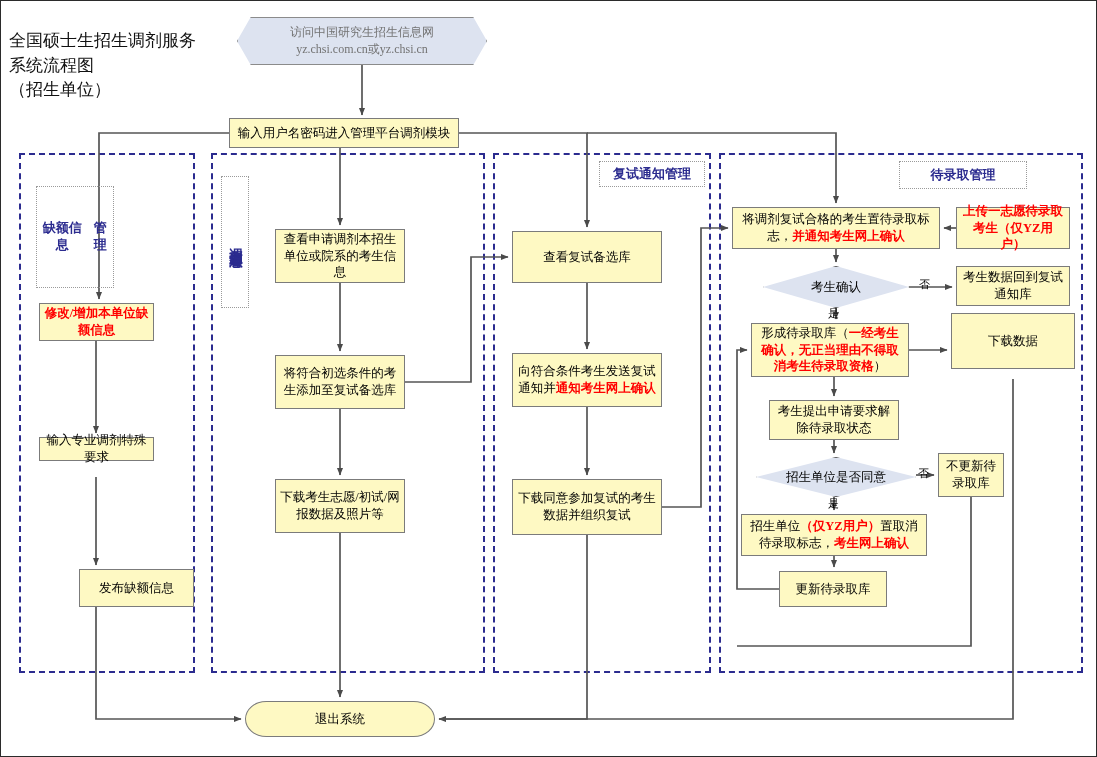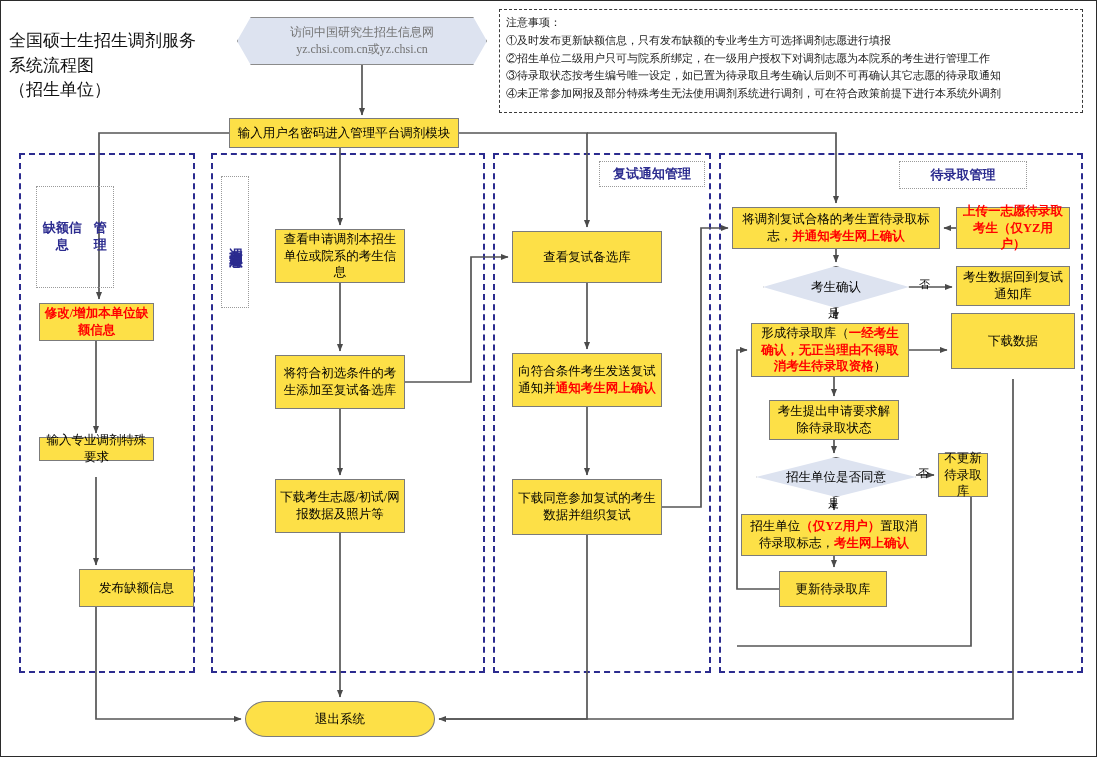--- a/index.html
+++ b/index.html
@@ -2,21 +2,21 @@
 <html><head>
 <meta charset="utf-8">
 <style>
   html,body{margin:0;padding:0;background:#ffffff;}
   body{font-family:"Liberation Serif","DejaVu Serif",serif;}
   #page{position:relative;width:1097px;height:757px;background:#fff;
         border:1px solid #2b2b2b;box-sizing:border-box;overflow:hidden;}
 
   
   .node{position:absolute;box-sizing:border-box;display:flex;align-items:center;
-        justify-content:center;text-align:center;background:#fde047;
+        justify-content:center;text-align:center;background:#fef9c3;
         border:1px solid #7b7b7b;color:#000;font-size:12.5px;line-height:1.35;
         padding:2px 4px;z-index:6;}
   .node .rd{color:#ff0000;font-weight:bold;}
   .node.allred{color:#ff0000;font-weight:bold;}
 
   
   .hex{position:absolute;z-index:6;}
   .hex .hx-body{position:absolute;inset:0;background:#dde3f0;border:1px solid #8b8b8b;
       clip-path:polygon(5.5% 0,94.5% 0,100% 50%,94.5% 100%,5.5% 100%,0 50%);}
   .hex .hx-txt{position:absolute;inset:0;display:flex;flex-direction:column;
@@ -56,27 +56,20 @@
 <body>
 
 <div id="page">
 
   <div class="maintitle" style="left:8px;top:28px;width:212px;">
     <div>全国硕士生招生调剂服务</div>
     <div>系统流程图</div>
     <div>（招生单位）</div>
   </div>
 
-  <div class="notes" style="left:498px;top:8px;width:584px;height:104px;">
-    <div>注意事项：</div>
-    <div>①及时发布更新缺额信息，只有发布缺额的专业考生方可选择调剂志愿进行填报</div>
-    <div>②招生单位二级用户只可与院系所绑定，在一级用户授权下对调剂志愿为本院系的考生进行管理工作</div>
-    <div>③待录取状态按考生编号唯一设定，如已置为待录取且考生确认后则不可再确认其它志愿的待录取通知</div>
-    <div>④未正常参加网报及部分特殊考生无法使用调剂系统进行调剂，可在符合政策前提下进行本系统外调剂</div>
-  </div>
 
   <div class="lane" style="left:18px;top:152px;width:176px;height:520px;"></div>
   <div class="lane" style="left:210px;top:152px;width:274px;height:520px;"></div>
   <div class="lane" style="left:492px;top:152px;width:218px;height:520px;"></div>
   <div class="lane" style="left:718px;top:152px;width:364px;height:520px;"></div>
 
   <div class="lane-title" style="left:35px;top:185px;width:76px;height:100px;">
     <span>缺额信息</span>
     <span>管理</span>
   </div>
@@ -127,21 +120,21 @@
 
   <div class="node" style="left:950px;top:312px;width:124px;height:56px;">下载数据</div>
 
   <div class="node" style="left:768px;top:399px;width:130px;height:40px;">考生提出申请要求解除待录取状态</div>
 
   <div class="dia" style="left:755px;top:456px;width:160px;height:40px;">
     <div class="dm"></div>
     <div class="dtxt">招生单位是否同意</div>
   </div>
 
-  <div class="node" style="left:937px;top:452px;width:50px;height:44px;">不更新待录取库</div>
+  <div class="node" style="left:937px;top:452px;width:66px;height:44px;">不更新待录取库</div>
 
   <div class="node" style="left:778px;top:570px;width:108px;height:36px;">更新待录取库</div>
 
   <div class="node" style="left:740px;top:513px;width:186px;height:42px;">
     <span><span>招生单位</span><span class="rd">（仅YZ用户）</span><span>置取消待录取标志，</span><span class="rd">考生网上确认</span></span>
   </div>
 
   <div class="node term" style="left:244px;top:700px;width:190px;height:36px;">退出系统</div>
 
   <div class="lbl" style="left:918px;top:276px;">否</div>

